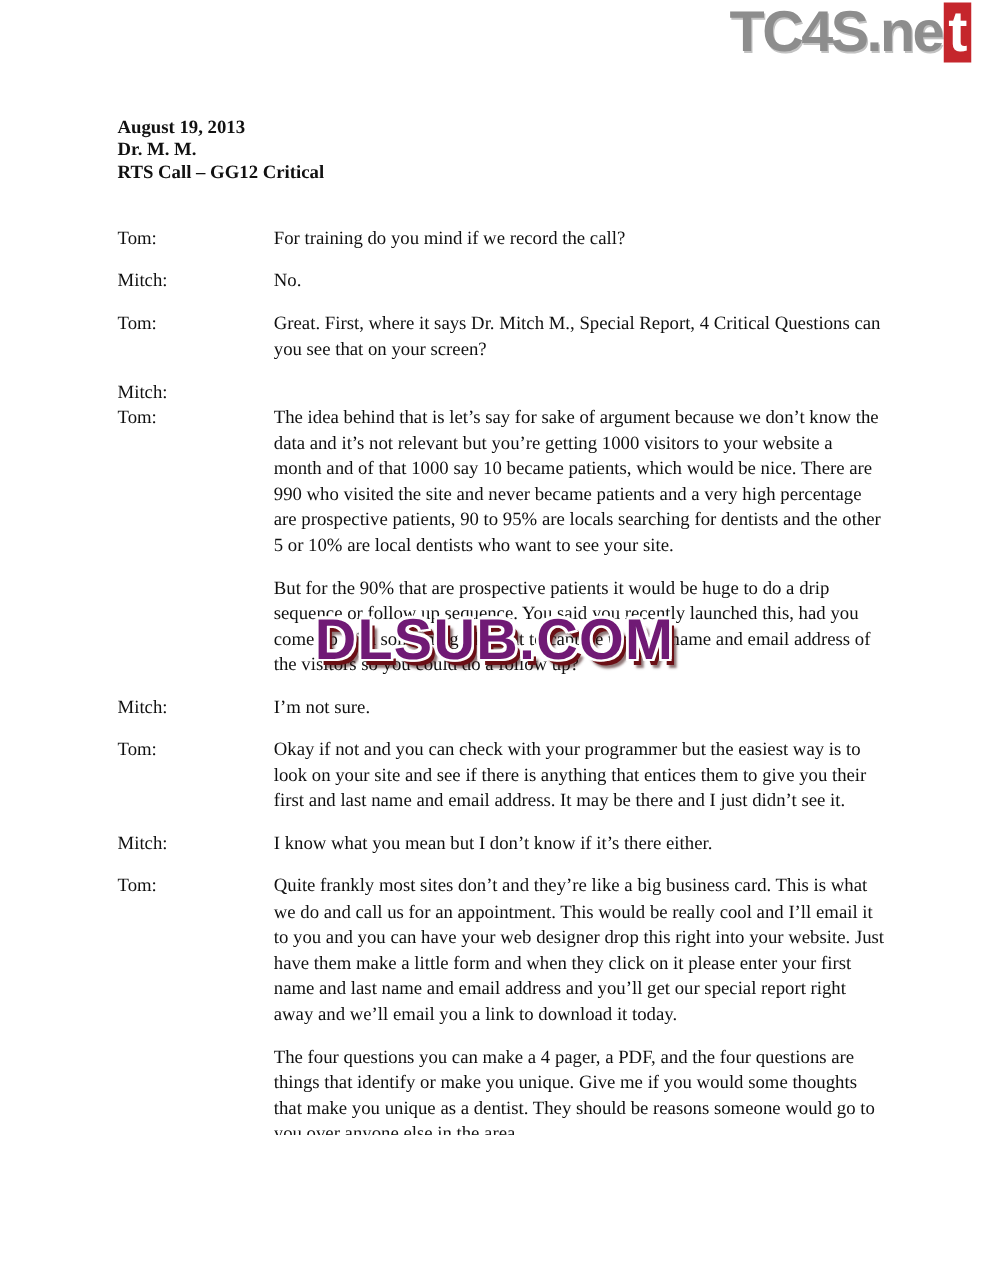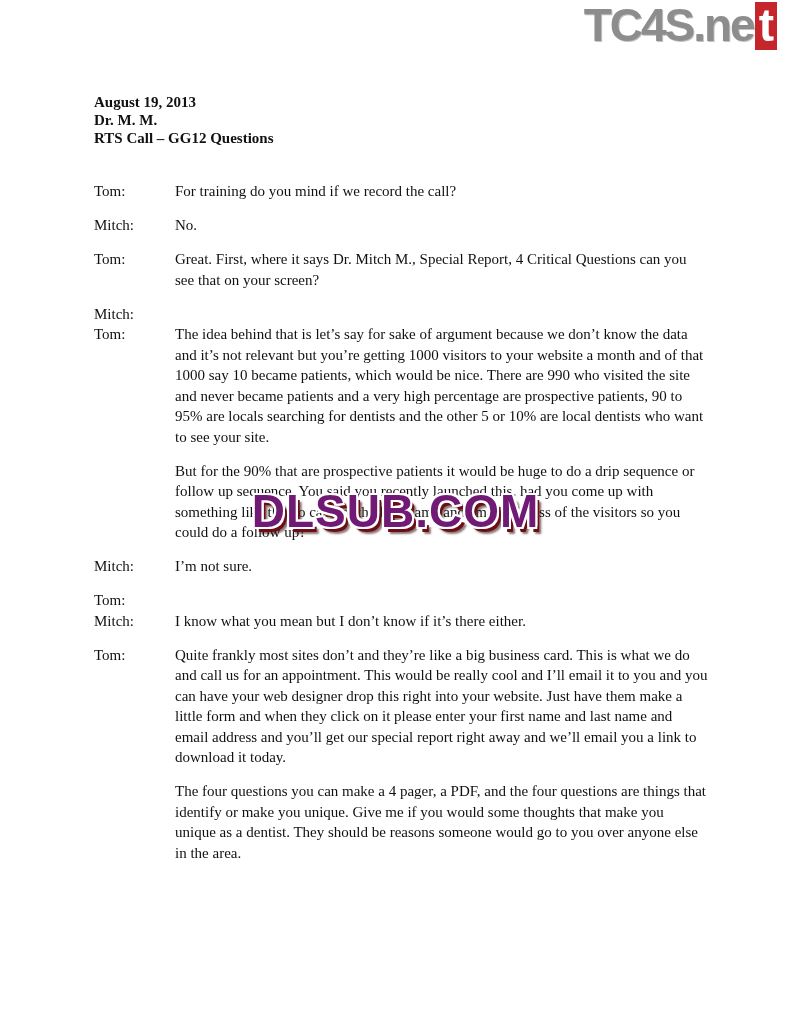--- a/index.html
+++ b/index.html
@@ -25,21 +25,21 @@
     line-height: 20.5px;
     color: #111111;
   }
   .header-block {
     font-weight: bold;
     line-height: 18px;
     margin-bottom: 34px;
   }
   .entry { display: flex; align-items: flex-start; }
   .speaker { flex: 0 0 81px; }
-  .dialogue { flex: 1 1 auto; }
+  .dialogue { flex: 1 1 auto; margin-left: 44px; }
   .dialogue p { margin: 0 0 13.5px 0; }
 
   
   .wm-top {
     position: absolute;
     top: 2px; right: 14px;
     font-family: "Liberation Sans", sans-serif;
     font-weight: bold;
     font-size: 46px;
     line-height: 46px;
@@ -101,21 +101,21 @@
 <div class="page">
 
   <div class="wm-top">
     <span>TC4S.ne</span><span class="accent">t</span>
   </div>
 
   <div class="content">
     <div class="header-block">
       <div>August 19, 2013</div>
       <div>Dr. M. M.</div>
-      <div>RTS Call – GG12 Questions</div>
+      <div>RTS Call – GG12 Critical</div>
     </div>
     <div>
         <div class="entry">
           <div class="speaker">Tom:</div>
           <div class="dialogue">
             <p>For training do you mind if we record the call?</p>
           </div>
         </div>
         <div class="entry">
           <div class="speaker">Mitch:</div>
@@ -140,20 +140,23 @@
           </div>
         </div>
         <div class="entry">
           <div class="speaker">Mitch:</div>
           <div class="dialogue">
             <p>I’m not sure.</p>
           </div>
         </div>
         <div class="entry">
           <div class="speaker">Tom:</div>
+          <div class="dialogue">
+            <p>Okay if not and you can check with your programmer but the easiest way is to look on your site and see if there is anything that entices them to give you their first and last name and email address. It may be there and I just didn’t see it.</p>
+          </div>
         </div>
         <div class="entry">
           <div class="speaker">Mitch:</div>
           <div class="dialogue">
             <p>I know what you mean but I don’t know if it’s there either.</p>
           </div>
         </div>
         <div class="entry">
           <div class="speaker">Tom:</div>
           <div class="dialogue">

